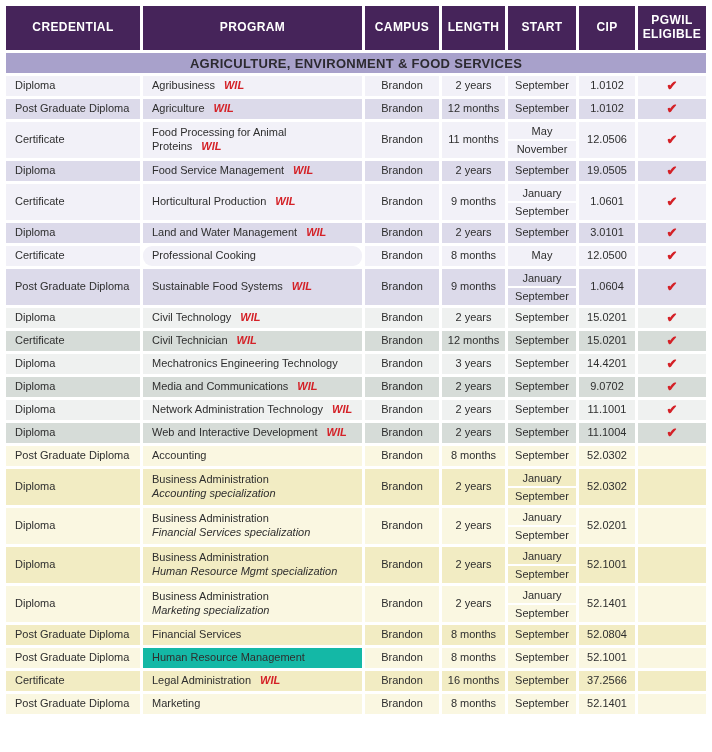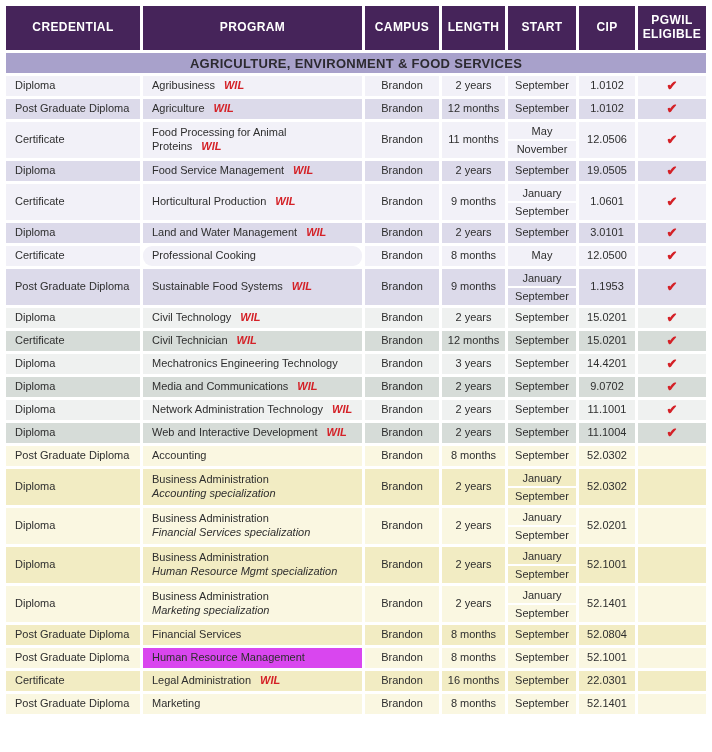--- a/index.html
+++ b/index.html
@@ -189,21 +189,21 @@
           <td class="cell cell-left" style="background: rgb(220, 218, 234);">Post Graduate Diploma</td>
           <td class="cell cell-left" style="background: rgb(220, 218, 234);"><span class="prog-name">Sustainable Food Systems</span><span class="wil">WIL</span></td>
           <td class="cell cell-center" style="background: rgb(220, 218, 234);">Brandon</td>
           <td class="cell cell-center" style="background: rgb(220, 218, 234);">9 months</td>
           <td class="cell start-cell" style="background: rgb(220, 218, 234);">
             <div class="split">
               <div class="split-item">January</div>
               <div class="split-item">September</div>
             </div>
           </td>
-          <td class="cell cell-center" style="background: rgb(220, 218, 234);">1.1953</td>
+          <td class="cell cell-center" style="background: rgb(220, 218, 234);">1.0604</td>
           <td class="cell cell-check" style="background: rgb(220, 218, 234);"><span class="check">✔</span></td>
         </tr>
         <tr class="row-single">
           <td class="cell cell-left" style="background: rgb(239, 241, 240);">Diploma</td>
           <td class="cell cell-left" style="background: rgb(239, 241, 240);"><span class="prog-name">Civil Technology</span><span class="wil">WIL</span></td>
           <td class="cell cell-center" style="background: rgb(239, 241, 240);">Brandon</td>
           <td class="cell cell-center" style="background: rgb(239, 241, 240);">2 years</td>
           <td class="cell start-cell" style="background: rgb(239, 241, 240);">September</td>
           <td class="cell cell-center" style="background: rgb(239, 241, 240);">15.0201</td>
           <td class="cell cell-check" style="background: rgb(239, 241, 240);"><span class="check">✔</span></td>
@@ -322,34 +322,34 @@
           <td class="cell cell-left" style="background: rgb(242, 236, 195);">Post Graduate Diploma</td>
           <td class="cell cell-left" style="background: rgb(242, 236, 195);"><span class="prog-name">Financial Services</span></td>
           <td class="cell cell-center" style="background: rgb(242, 236, 195);">Brandon</td>
           <td class="cell cell-center" style="background: rgb(242, 236, 195);">8 months</td>
           <td class="cell start-cell" style="background: rgb(242, 236, 195);">September</td>
           <td class="cell cell-center" style="background: rgb(242, 236, 195);">52.0804</td>
           <td class="cell cell-check" style="background: rgb(242, 236, 195);"></td>
         </tr>
         <tr class="row-single">
           <td class="cell cell-left" style="background: rgb(250, 247, 225);">Post Graduate Diploma</td>
-          <td class="cell cell-left" style="background: #d946ef; margin-left: 24px;"><span class="prog-name">Human Resource Management</span></td>
+          <td class="cell cell-left" style="background: #14b8a6; margin-left: 24px;"><span class="prog-name">Human Resource Management</span></td>
           <td class="cell cell-center" style="background: rgb(250, 247, 225);">Brandon</td>
           <td class="cell cell-center" style="background: rgb(250, 247, 225);">8 months</td>
           <td class="cell start-cell" style="background: rgb(250, 247, 225);">September</td>
           <td class="cell cell-center" style="background: rgb(250, 247, 225);">52.1001</td>
           <td class="cell cell-check" style="background: rgb(250, 247, 225);"></td>
         </tr>
         <tr class="row-single">
           <td class="cell cell-left" style="background: rgb(242, 236, 195);">Certificate</td>
           <td class="cell cell-left" style="background: rgb(242, 236, 195); margin-top: 41px;"><span class="prog-name">Legal Administration</span><span class="wil">WIL</span></td>
           <td class="cell cell-center" style="background: rgb(242, 236, 195);">Brandon</td>
           <td class="cell cell-center" style="background: rgb(242, 236, 195);">16 months</td>
           <td class="cell start-cell" style="background: rgb(242, 236, 195);">September</td>
-          <td class="cell cell-center" style="background: rgb(242, 236, 195);">22.0301</td>
+          <td class="cell cell-center" style="background: rgb(242, 236, 195);">37.2566</td>
           <td class="cell cell-check" style="background: rgb(242, 236, 195);"></td>
         </tr>
         <tr class="row-single">
           <td class="cell cell-left" style="background: rgb(250, 247, 225);">Post Graduate Diploma</td>
           <td class="cell cell-left" style="background: rgb(250, 247, 225);"><span class="prog-name">Marketing</span></td>
           <td class="cell cell-center" style="background: rgb(250, 247, 225);">Brandon</td>
           <td class="cell cell-center" style="background: rgb(250, 247, 225);">8 months</td>
           <td class="cell start-cell" style="background: rgb(250, 247, 225);">September</td>
           <td class="cell cell-center" style="background: rgb(250, 247, 225);">52.1401</td>
           <td class="cell cell-check" style="background: rgb(250, 247, 225);"></td>

